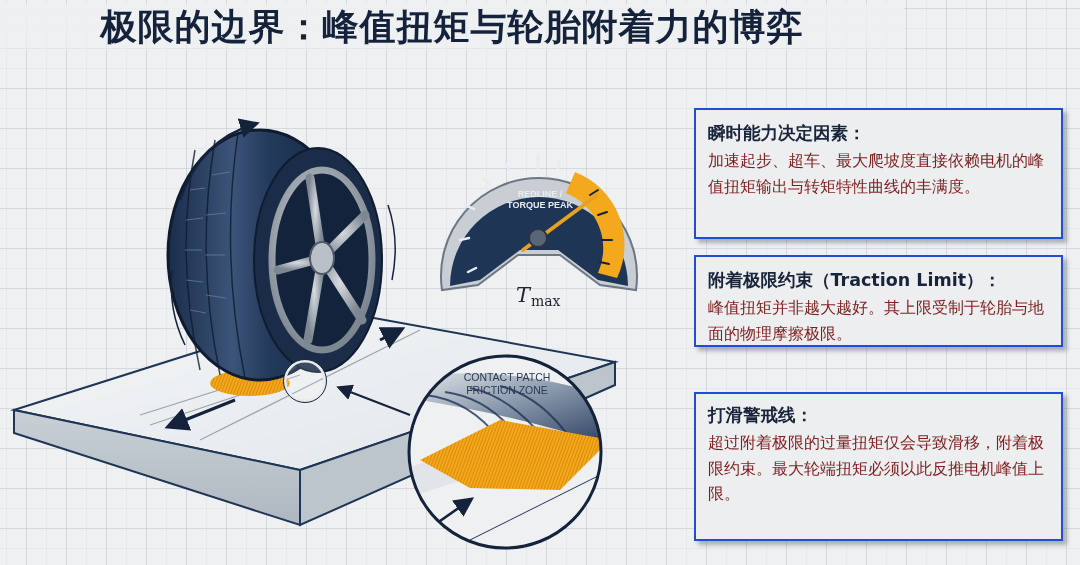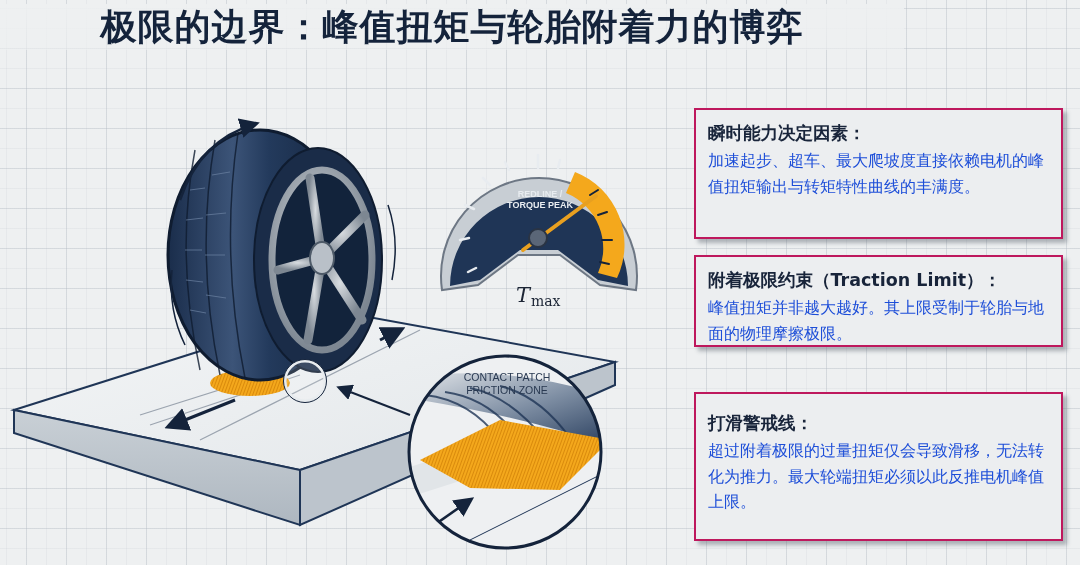--- a/index.html
+++ b/index.html
@@ -20,33 +20,33 @@
   .title {
     position: absolute; left: 0; top: 4px; width: 904px; text-align: center;
     font-size: 36px; font-weight: bold; color: #14233b; letter-spacing: 1px;
     line-height: 46px;
     background: linear-gradient(to bottom, rgba(238,240,241,0.95), rgba(238,240,241,0.6));
   }
   .illustration { position: absolute; left: 0; top: 0; width: 680px; height: 565px; }
   .card {
     position: absolute; left: 694px; width: 369px;
     background: #eceef0;
-    border: 2px solid #be185d;
+    border: 2px solid #1d4ed8;
     box-shadow: 4px 4px 4px rgba(90,100,110,0.45);
     padding: 10px 10px 8px 12px;
   }
   .card h3 {
     font-size: 17.5px; font-weight: bold; color: #18243a; line-height: 26px; margin-bottom: 2px;
   }
   .card p {
-    font-size: 16px; color: #1d4ed8; line-height: 25.5px;
+    font-size: 16px; color: #7f1d1d; line-height: 25.5px;
   }
   #card1 { top: 108px; height: 131px; }
   #card2 { top: 255px; height: 92px; }
-  #card3 { top: 392px; height: 149px; padding-top: 16px; }
+  #card3 { top: 392px; height: 149px; padding-top: 8px; }
   .svg-text { font-family: "Liberation Sans", sans-serif; }
   .tmax { font-family: "DejaVu Serif", serif; }
 </style>
 </head>
 <body>
 
 <div class="title">极限的边界：峰值扭矩与轮胎附着力的博弈</div>
 
 <svg class="illustration" viewBox="0 0 680 565" width="680" height="565" xmlns="http://www.w3.org/2000/svg">
   <defs>
@@ -194,14 +194,14 @@
   <p>加速起步、超车、最大爬坡度直接依赖电机的峰值扭矩输出与转矩特性曲线的丰满度。</p>
 </div>
 
 <div class="card" id="card2">
   <h3>附着极限约束（Traction Limit）：</h3>
   <p>峰值扭矩并非越大越好。其上限受制于轮胎与地面的物理摩擦极限。</p>
 </div>
 
 <div class="card" id="card3">
   <h3>打滑警戒线：</h3>
-  <p>超过附着极限的过量扭矩仅会导致滑移，无法转化为推力。最大轮端扭矩必须以此反推电机峰值上限。</p>
+  <p>超过附着极限的过量扭矩仅会导致滑移，附着极限约束。最大轮端扭矩必须以此反推电机峰值上限。</p>
 </div>
 
 </body></html>

